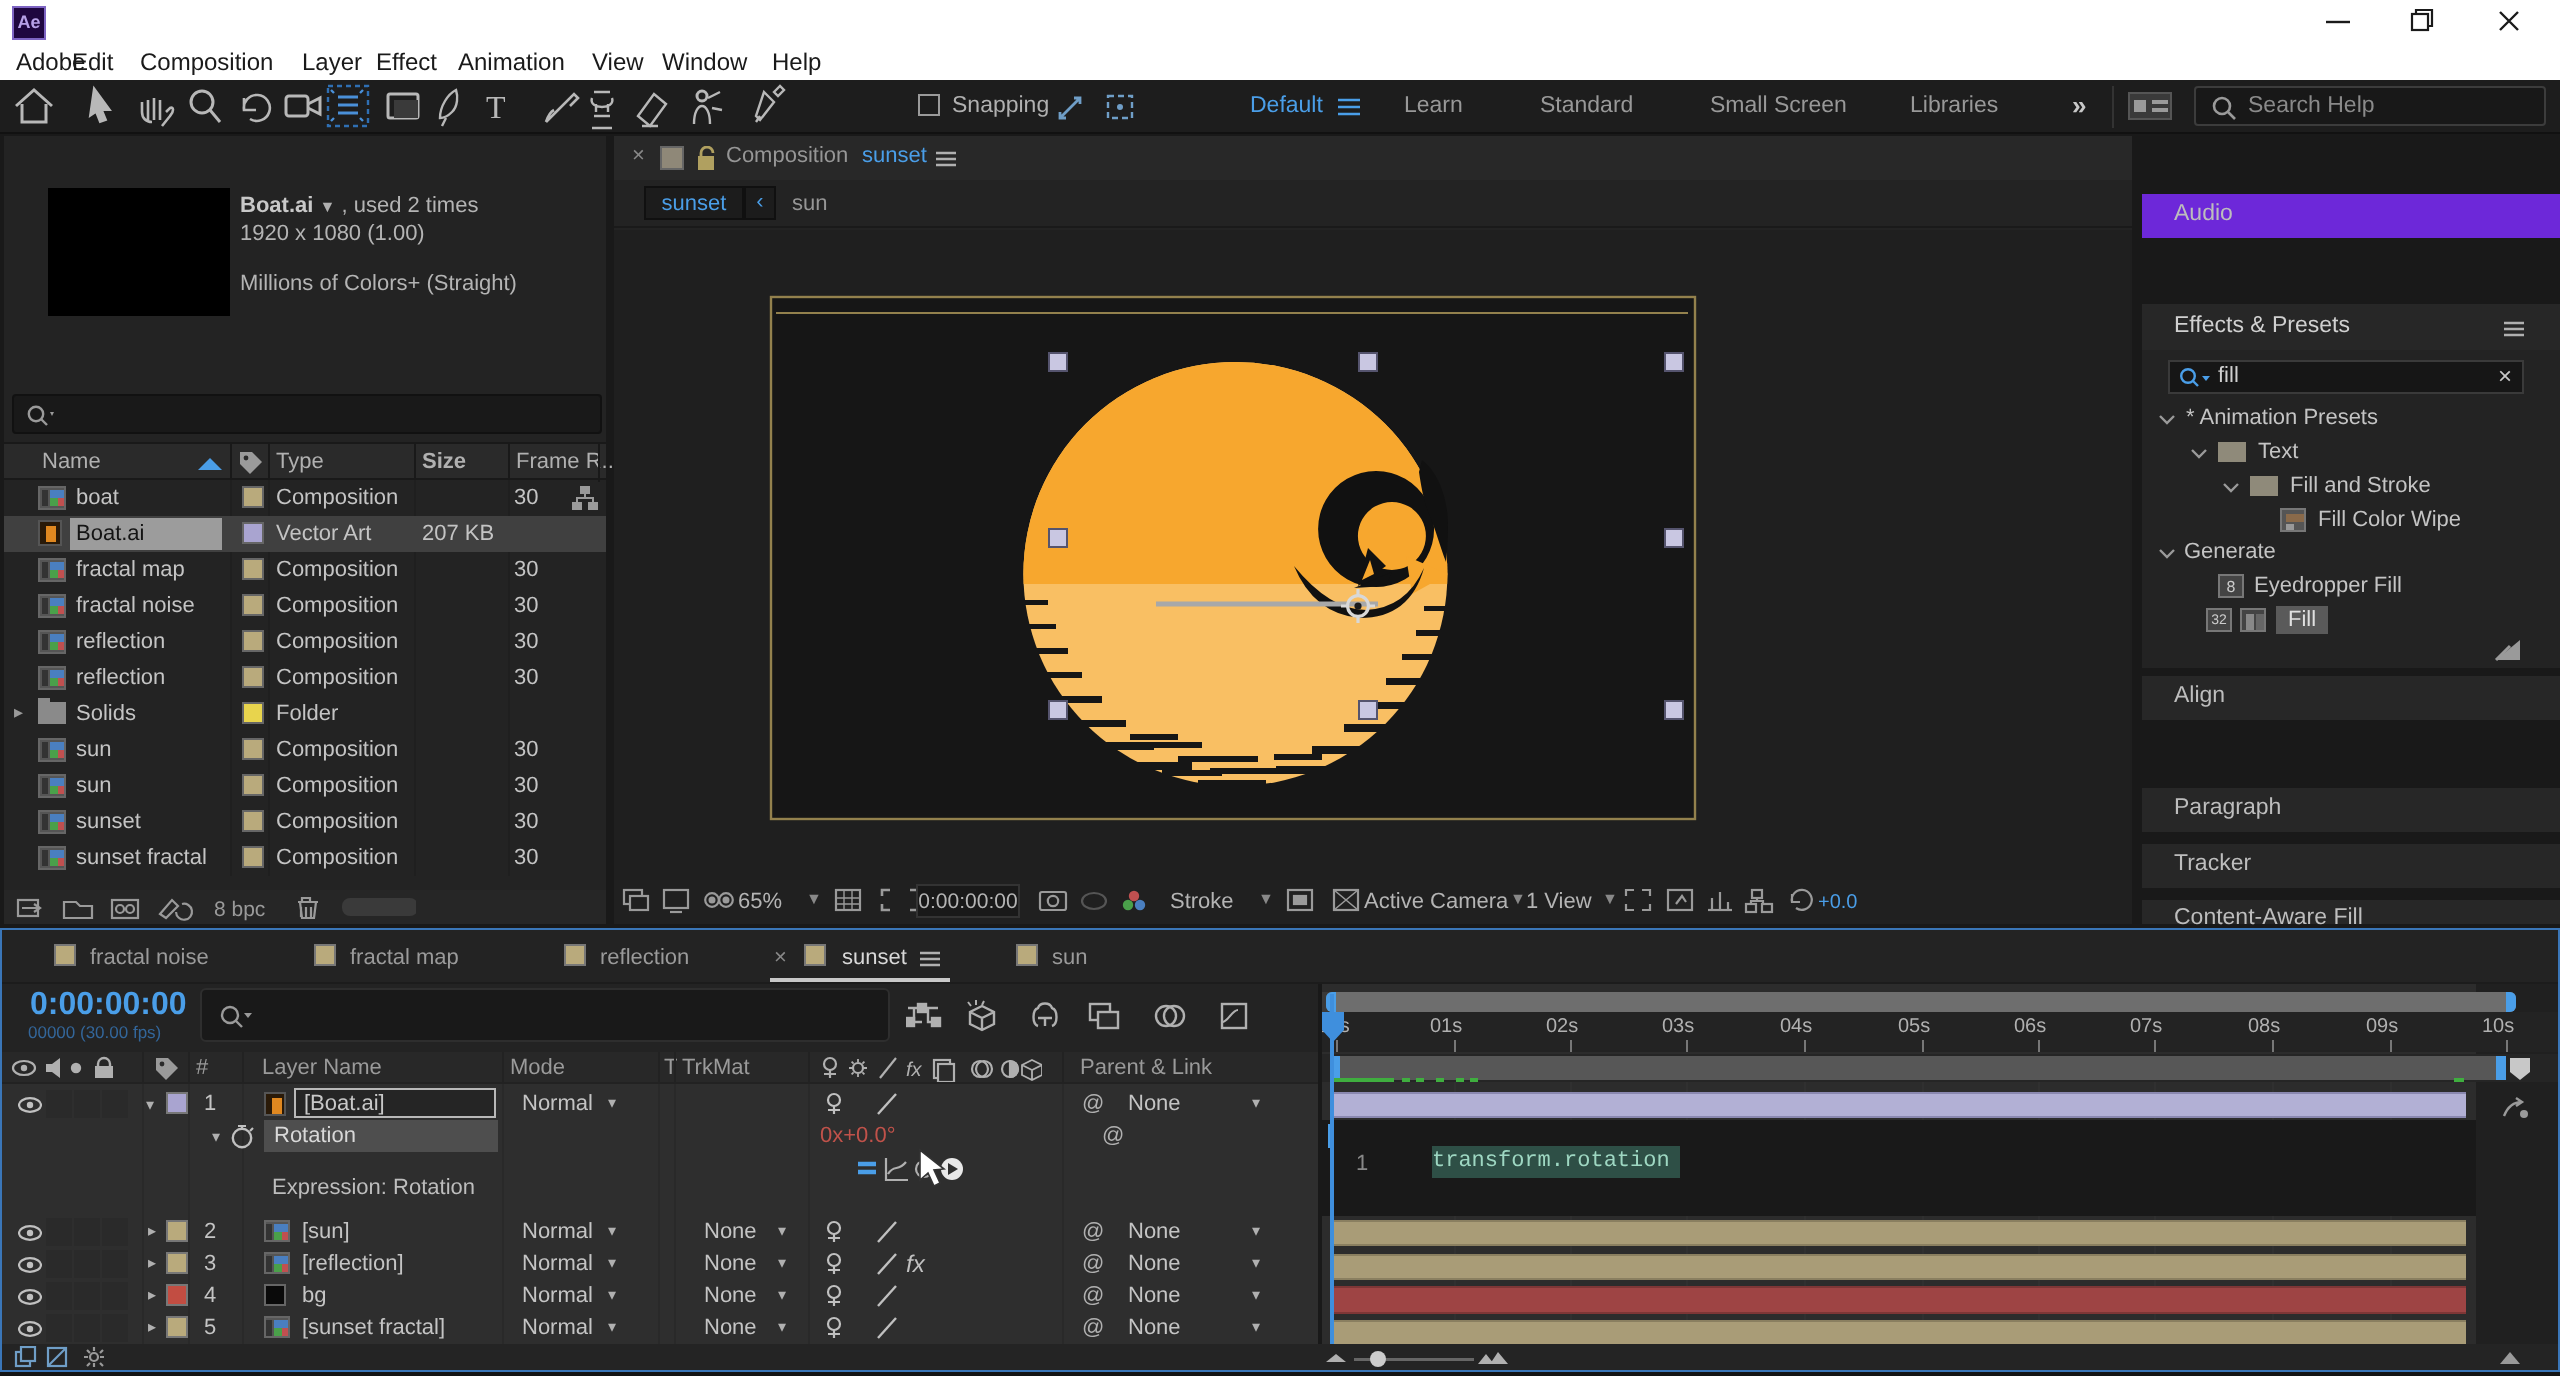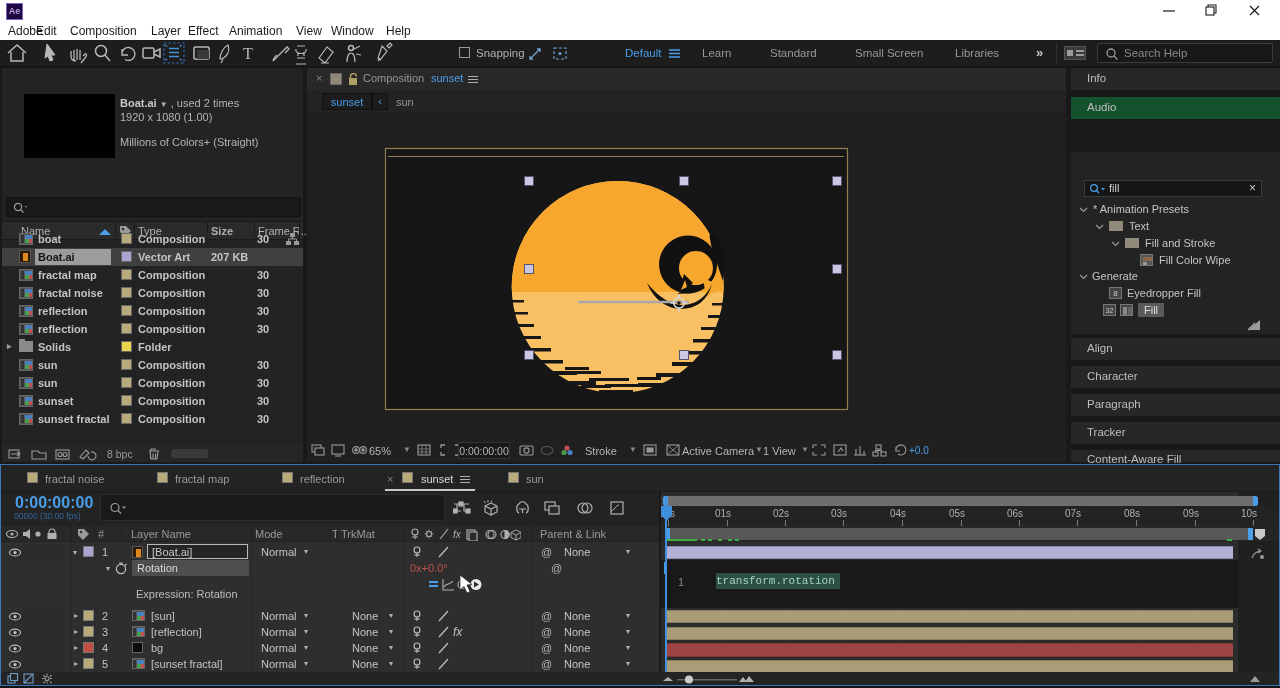--- a/index.html
+++ b/index.html
@@ -119,21 +119,21 @@
     <span class="abs" style="left:136px;top:3px;color:#b0b0b0;">Type</span>
     <span class="abs" style="left:209px;top:3px;color:#b0b0b0;font-weight:bold;">Size</span>
     <span class="abs" style="left:256px;top:3px;color:#b0b0b0;">Frame R...</span>
     <div class="abs" style="left:113px;top:0;width:1px;height:19px;background:#191919;"></div>
     <div class="abs" style="left:132px;top:0;width:1px;height:19px;background:#191919;"></div>
     <div class="abs" style="left:205px;top:0;width:1px;height:19px;background:#191919;"></div>
     <div class="abs" style="left:252px;top:0;width:1px;height:19px;background:#191919;"></div>
     <div class="abs" style="left:297px;top:0;width:1px;height:19px;background:#191919;"></div>
   </div>
 
-  <div class="abs" id="projrows" style="left:0;top:162px;width:301px;height:199px;font-weight:bold;">
+  <div class="abs" id="projrows" style="left:0;top:172px;width:301px;height:199px;">
   <div class="abs" style="left:113px;top:0;width:1px;height:198px;background:#1f1f1f;"></div>
       <div class="abs" style="left:132px;top:0;width:1px;height:198px;background:#1f1f1f;"></div>
       <div class="abs" style="left:205px;top:0;width:1px;height:198px;background:#1f1f1f;"></div>
       <div class="abs" style="left:252px;top:0;width:1px;height:198px;background:#1f1f1f;"></div>
   <div class="abs" style="left:0;top:0px;width:301px;height:18px;">
         <span class="abs" style="left:17px;top:3px;width:14px;height:12px;background:#555;border:1px solid #666;">
           <span class="abs" style="left:1px;top:1px;width:3px;height:8px;background:#333;"></span>
           <span class="abs" style="left:5px;top:1px;width:7px;height:4px;background:#4a7fc0;"></span>
           <span class="abs" style="left:5px;top:5px;width:4px;height:4px;background:#4aa04a;"></span>
           <span class="abs" style="left:9px;top:5px;width:3px;height:4px;background:#c05050;"></span>
@@ -433,28 +433,31 @@
           <rect x="69" y="9" width="5" height="4"></rect>
           <path d="M66.5,6 v2 M63.5,9 v-1.5 h6 v1.5"></path>
         <path d="M84,8 a5,5 0 1 1 2,3 M84,4 v4 h4"></path>
       </g>
       <text x="97" y="11" font-size="10" fill="#4a9ee8">+0.0</text>
     </svg>
   </div>
 </div>
 
 <div class="abs" id="rightcol" style="left:1071px;top:68px;width:209px;height:394px;background:#191919;">
-  <div class="abs" style="left:0;top:0;width:209px;height:22px;background:#272727;">
-      <span class="abs" style="left:16px;top:4px;color:#bdbdbd;font-size:11.5px;">Info</span>
-    </div>
-  <div class="abs" style="left:0;top:29px;width:209px;height:22px;background:#14532d;">
+  <div class="abs" style="left:0;top:29px;width:209px;height:22px;background:#6d28d9;">
       <span class="abs" style="left:16px;top:4px;color:#bdbdbd;font-size:11.5px;">Audio</span>
     </div>
 
   <div class="abs" style="left:0;top:84px;width:209px;height:182px;background:#232323;">
+    <div class="abs" style="left:0;top:0;width:209px;height:23px;background:#272727;">
+      <span class="abs" style="left:16px;top:5px;color:#d0d0d0;font-size:11.5px;">Effects &amp; Presets</span>
+      <svg class="abs" style="left:180px;top:8px;" width="12" height="10">
+          <path d="M1,1.5 h10 M1,4.5 h10 M1,7.5 h10" stroke="#b0b0b0" stroke-width="1.2"></path>
+        </svg>
+    </div>
     <div class="abs" style="left:13px;top:28px;width:178px;height:17px;background:#161616;border:1px solid #3a3a3a;">
       <svg class="abs" style="left:4px;top:2px;" width="18" height="12">
           <circle cx="5" cy="5" r="3.4" stroke="#4a9ee8" fill="none" stroke-width="1.2"></circle>
           <path d="M7.5,7.5 l2.5,2.5" stroke="#4a9ee8" stroke-width="1.2"></path>
           <path d="M12,5 l4,0 -2,2.5 z" fill="#4a9ee8"></path>
         </svg>
       <span class="abs" style="left:24px;top:1px;color:#d0d0d0;">fill</span>
       <span class="abs" style="left:164px;top:0px;color:#c8c8c8;font-size:12px;">×</span>
     </div>
     <svg class="abs" style="left:8px;top:55px;" width="9" height="6">
@@ -488,23 +491,20 @@
         <div class="abs" style="left:7px;top:2px;width:4px;height:8px;background:#666;"></div>
       </div>
     <div class="abs" style="left:67px;top:151px;width:26px;height:14px;background:#5a5a5a;color:#e0e0e0;text-align:center;line-height:14px;">Fill</div>
     <svg class="abs" style="left:176px;top:166px;" width="15" height="13">
         <path d="M1,12 L13,12 L13,2 Z" fill="#9a9a9a"></path>
         <path d="M1,12 L8,5" stroke="#9a9a9a" stroke-width="1.5"></path>
       </svg>
   </div>
   <div class="abs" style="left:0;top:270px;width:209px;height:22px;background:#272727;">
       <span class="abs" style="left:16px;top:4px;color:#bdbdbd;font-size:11.5px;">Align</span>
-    </div>
-  <div class="abs" style="left:0;top:298px;width:209px;height:22px;background:#272727;">
-      <span class="abs" style="left:16px;top:4px;color:#bdbdbd;font-size:11.5px;">Character</span>
     </div>
   <div class="abs" style="left:0;top:326px;width:209px;height:22px;background:#272727;">
       <span class="abs" style="left:16px;top:4px;color:#bdbdbd;font-size:11.5px;">Paragraph</span>
     </div>
   <div class="abs" style="left:0;top:354px;width:209px;height:22px;background:#272727;">
       <span class="abs" style="left:16px;top:4px;color:#bdbdbd;font-size:11.5px;">Tracker</span>
     </div>
   <div class="abs" style="left:0;top:382px;width:209px;height:12px;background:#272727;">
       <span class="abs" style="left:16px;top:3px;color:#bdbdbd;font-size:11.5px;">Content-Aware Fill</span>
     </div>

